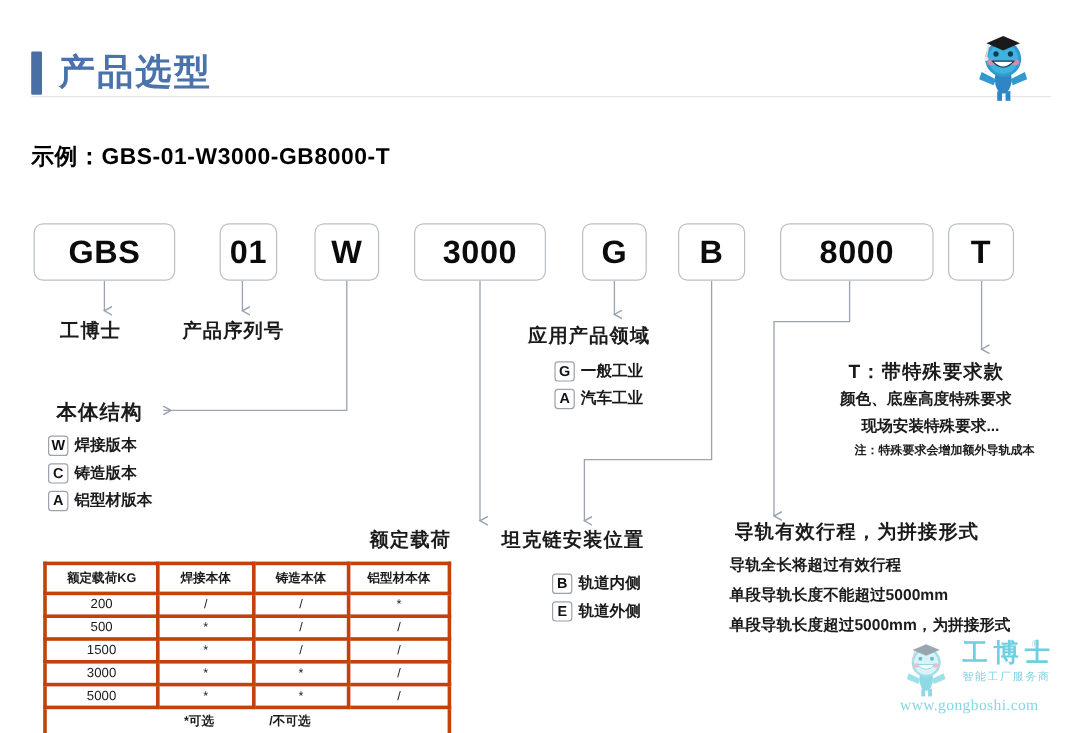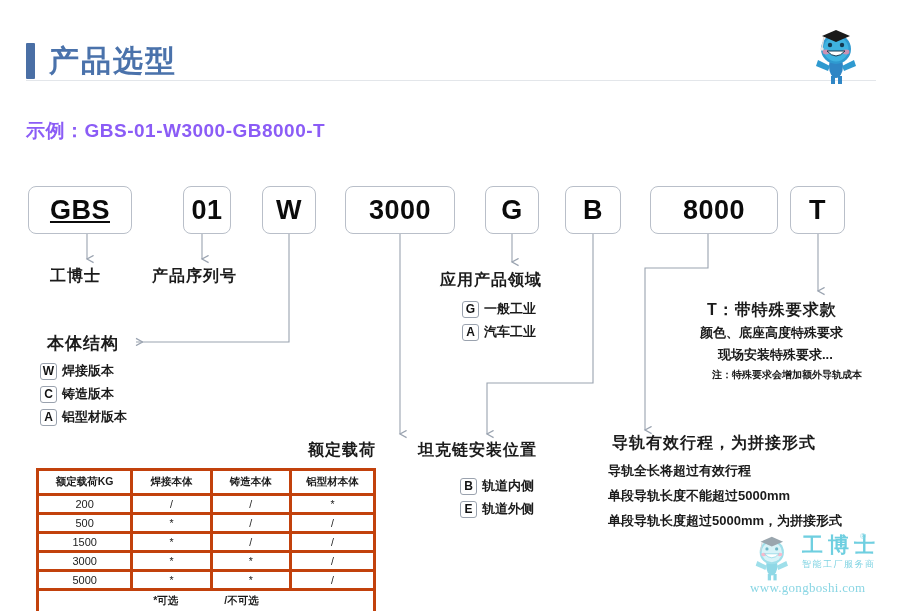--- a/index.html
+++ b/index.html
@@ -11,21 +11,21 @@
     position:relative;
   }
   #root{position:relative;width:900px;height:611px;}
 
   
   .title-row{position:absolute;left:26px;top:26px;display:flex;align-items:center;gap:14px;margin-top:17px;}
   .accent-bar{width:9px;height:36px;background:#4a6fa5;border-radius:1px;}
   .page-title{font-size:30px;font-weight:700;color:#4a72ab;letter-spacing:2px;line-height:1;}
   .hr{position:absolute;left:26px;top:80px;width:850px;height:1px;background:#e3e6ea;}
 
-  .example{position:absolute;left:26px;top:118px;font-size:19px;font-weight:700;color:#8b5cf6;letter-spacing:.5px;}
+  .example{position:absolute;left:26px;top:118px;font-size:19px;font-weight:700;color:#000000;letter-spacing:.5px;}
 
   
   .mascot{position:absolute;left:800px;top:24px;width:70px;height:62px;}
 
   
   .code-box{
     position:absolute;top:186px;height:48px;
     border:1.6px solid #b9bfc9;border-radius:8px;background:#fff;
     display:flex;align-items:center;justify-content:center;
     font-size:27px;font-weight:700;color:#0b0b0b;letter-spacing:.5px;
@@ -131,21 +131,21 @@
       <path d="M512,234 L512,262" marker-end="url(#ar)"></path>
 
       <path d="M593,234 L593,383 L487,383 L487,434" marker-end="url(#ar)"></path>
 
       <path d="M708,234 L708,268 L645,268 L645,430" marker-end="url(#ar)"></path>
 
       <path d="M818,234 L818,291" marker-end="url(#ar)"></path>
     </g>
   </svg>
 
-  <div class="code-box" style="left:28px;width:104px;text-decoration:underline;">GBS</div>
+  <div class="code-box" style="left:28px;width:118px;">GBS</div>
   <div class="code-box" style="left:183px;width:48px;">01</div>
   <div class="code-box" style="left:262px;width:54px;">W</div>
   <div class="code-box" style="left:345px;width:110px;">3000</div>
   <div class="code-box" style="left:485px;width:54px;">G</div>
   <div class="code-box" style="left:565px;width:56px;">B</div>
   <div class="code-box" style="left:650px;width:128px;text-align:right;">8000</div>
   <div class="code-box" style="left:790px;width:55px;">T</div>
 
   <div class="big-label" style="left:50px;top:266px;">工博士</div>
   <div class="big-label" style="left:152px;top:266px;">产品序列号</div>

